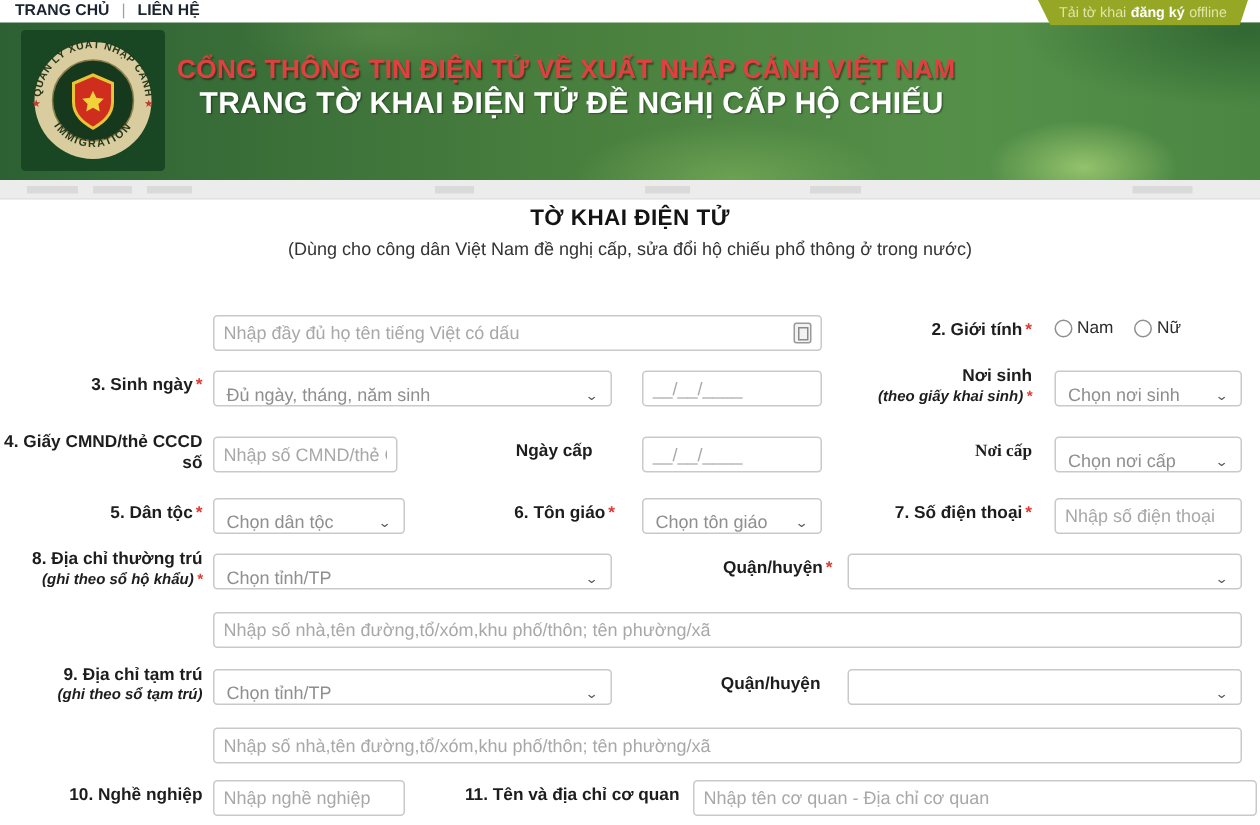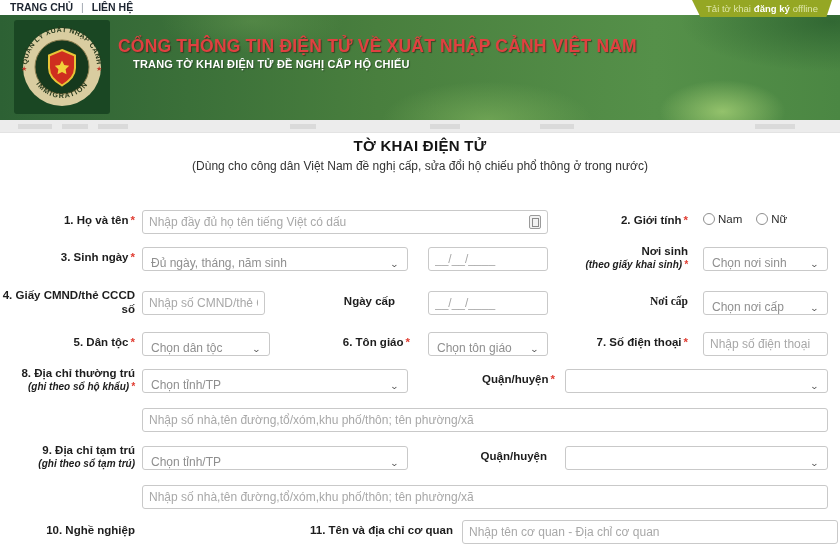--- a/index.html
+++ b/index.html
@@ -22,21 +22,21 @@
   .header { position:absolute; top:15px; left:0; right:0; height:105px;
     background:
       radial-gradient(90px 45px at 86% 92%, rgba(170,212,120,.75), transparent 70%),
       radial-gradient(150px 55px at 58% 100%, rgba(140,190,100,.5), transparent 70%),
       radial-gradient(130px 45px at 30% 6%, rgba(125,175,95,.3), transparent 70%),
       radial-gradient(210px 70px at 99% 6%, rgba(28,78,38,.55), transparent 72%),
       linear-gradient(90deg, #2d6134 0%, #497f3e 45%, #559049 78%, #4b8743 100%);
   }
   .hdr-title { position:absolute; left:118px; top:21px; font-size:17.5px; font-weight:bold;
                color:#e04040; white-space:nowrap; text-shadow:1px 1px 1px rgba(50,20,15,.55); letter-spacing:.2px; }
-  .hdr-subtitle { position:absolute; left:133px; top:43px; font-size:11px; font-weight:bold;
+  .hdr-subtitle { position:absolute; left:133px; top:43px; font-size:20px; font-weight:bold;
                color:#ffffff; white-space:nowrap; text-shadow:1px 1px 1px rgba(0,0,0,.35); letter-spacing:.2px; }
   .logo { position:absolute; left:14px; top:5px; }
 
   
   .navstrip { position:absolute; top:120px; left:0; right:0; height:13px; background:#ececec; border-bottom:1px solid #e3e3e3; }
   .navstrip i { position:absolute; top:4px; height:5px; background:rgba(185,185,185,.35); display:block; }
 
   
   .form-title { position:absolute; top:137px; left:0; width:100%; text-align:center;
                 font-size:15px; font-weight:bold; color:#141414; letter-spacing:.3px; }
@@ -107,23 +107,20 @@
     <i style="left:98px;width:30px;"></i>
     <i style="left:290px;width:26px;"></i>
     <i style="left:430px;width:30px;"></i>
     <i style="left:540px;width:34px;"></i>
     <i style="left:755px;width:40px;"></i>
   </div>
 
   <div class="form-title">TỜ KHAI ĐIỆN TỬ</div>
   <div class="form-subtitle">(Dùng cho công dân Việt Nam đề nghị cấp, sửa đổi hộ chiếu phổ thông ở trong nước)</div>
 
-  <div class="lbl" style="left:0;width:135px;top:214px;">
-    <span>1. Họ và tên</span><span class="req">*</span>
-  </div>
   <div class="inp" style="left:142px;top:210px;width:406px;">
     <input placeholder="Nhập đầy đủ họ tên tiếng Việt có dấu" style="">
     <span class="kb-icon"></span>
   </div>
   <div class="lbl" style="left:555px;width:133px;top:214px;">
     <span>2. Giới tính</span><span class="req">*</span>
   </div>
   <div class="radio-group" style="left:703px;top:213px;">
     <span class="radio-opt">
       <span class="radio-circle"></span>
@@ -231,20 +228,23 @@
       <span class="chev">⌄</span>
   </div>
 
   <div class="inp" style="left:142px;top:485px;width:686px;">
     <input placeholder="Nhập số nhà,tên đường,tổ/xóm,khu phố/thôn; tên phường/xã" style="">
   </div>
 
   <div class="lbl" style="left:0;width:135px;top:524px;">
     <span>10. Nghề nghiệp</span>
   </div>
+  <div class="inp" style="left:142px;top:520px;width:128px;">
+    <input placeholder="Nhập nghề nghiệp" style="">
+  </div>
   <div class="lbl" style="left:285px;width:168px;top:524px;">
     <span>11. Tên và địa chỉ cơ quan</span>
   </div>
   <div class="inp" style="left:462px;top:520px;width:376px;">
     <input placeholder="Nhập tên cơ quan - Địa chỉ cơ quan" style="">
   </div>
 
 </div>
 
 </body></html>

